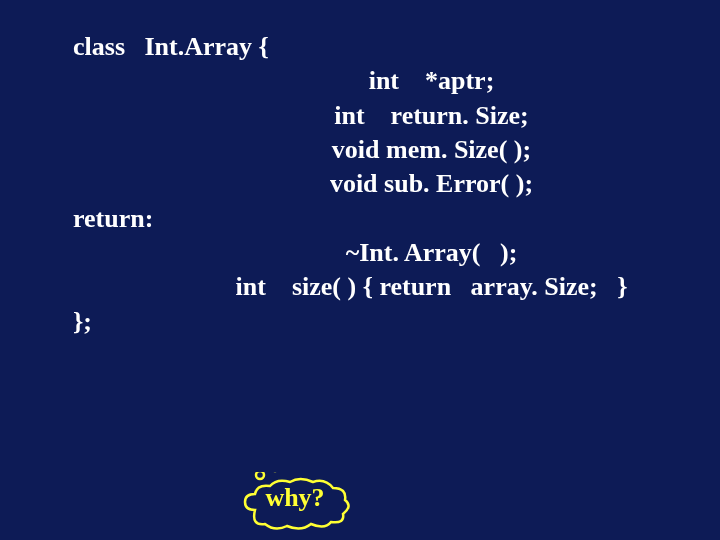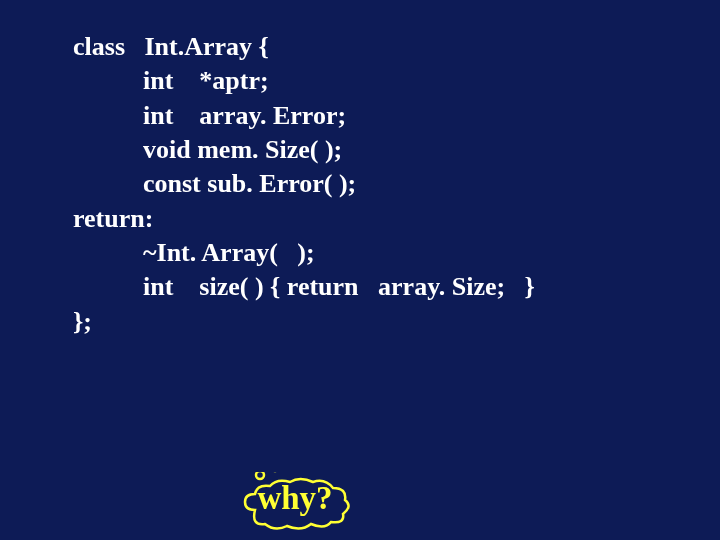--- a/index.html
+++ b/index.html
@@ -21,20 +21,21 @@
     padding: 30px 0 0 8px;
     box-sizing: border-box;
   }
   .code-line {
     white-space: pre;
     line-height: 1.32;
     padding-left: 65px;
   }
   .indent {
     padding-left: 135px;
+    text-align: center;
   }
   .amp { color: #00ff33; }
   .brackets { color: #3399ff; }
   .why-wrap {
     position: absolute;
     left: 235px;
     top: 472px;
     width: 120px;
     height: 55px;
   }
@@ -43,35 +44,35 @@
     left: 0;
     top: 0;
   }
   .why-text {
     position: absolute;
     left: 0;
     top: 0;
     width: 120px;
     text-align: center;
     color: #ffff33;
-    font-size: 33px;
+    font-size: 26px;
     font-weight: bold;
     line-height: 52px;
   }
 </style>
 </head>
 <body>
 
 <div class="slide">
 
   <div class="code-line">class   Int.Array {</div>
   <div class="code-line indent">int    *aptr;</div>
-  <div class="code-line indent">int    array. Error;</div>
+  <div class="code-line indent">int    return. Size;</div>
   <div class="code-line indent">void mem. Size( );</div>
-  <div class="code-line indent">const sub. Error( );</div>
+  <div class="code-line indent">void sub. Error( );</div>
   <div class="code-line">return:</div>
   <div class="code-line indent">~Int. Array(   );</div>
   <div class="code-line indent">int    size( ) { return   array. Size;   }</div>
   <div class="code-line">};</div>
 
   <div class="why-wrap">
     <svg width="120" height="60" viewBox="0 0 120 60">
       <g fill="none" stroke="#ffff33" stroke-width="2.5">
         <path d="M20 38 Q10 38 10 30 Q10 22 20 22 Q22 12 35 14 Q42 6 55 10 Q65 4 78 10 Q90 6 98 16 Q112 16 110 28 Q118 34 108 42 Q110 52 96 50 Q90 58 76 52 Q66 60 52 54 Q40 60 30 52 Q16 54 20 38 Z"></path>
         <circle cx="25" cy="3" r="4"></circle>

